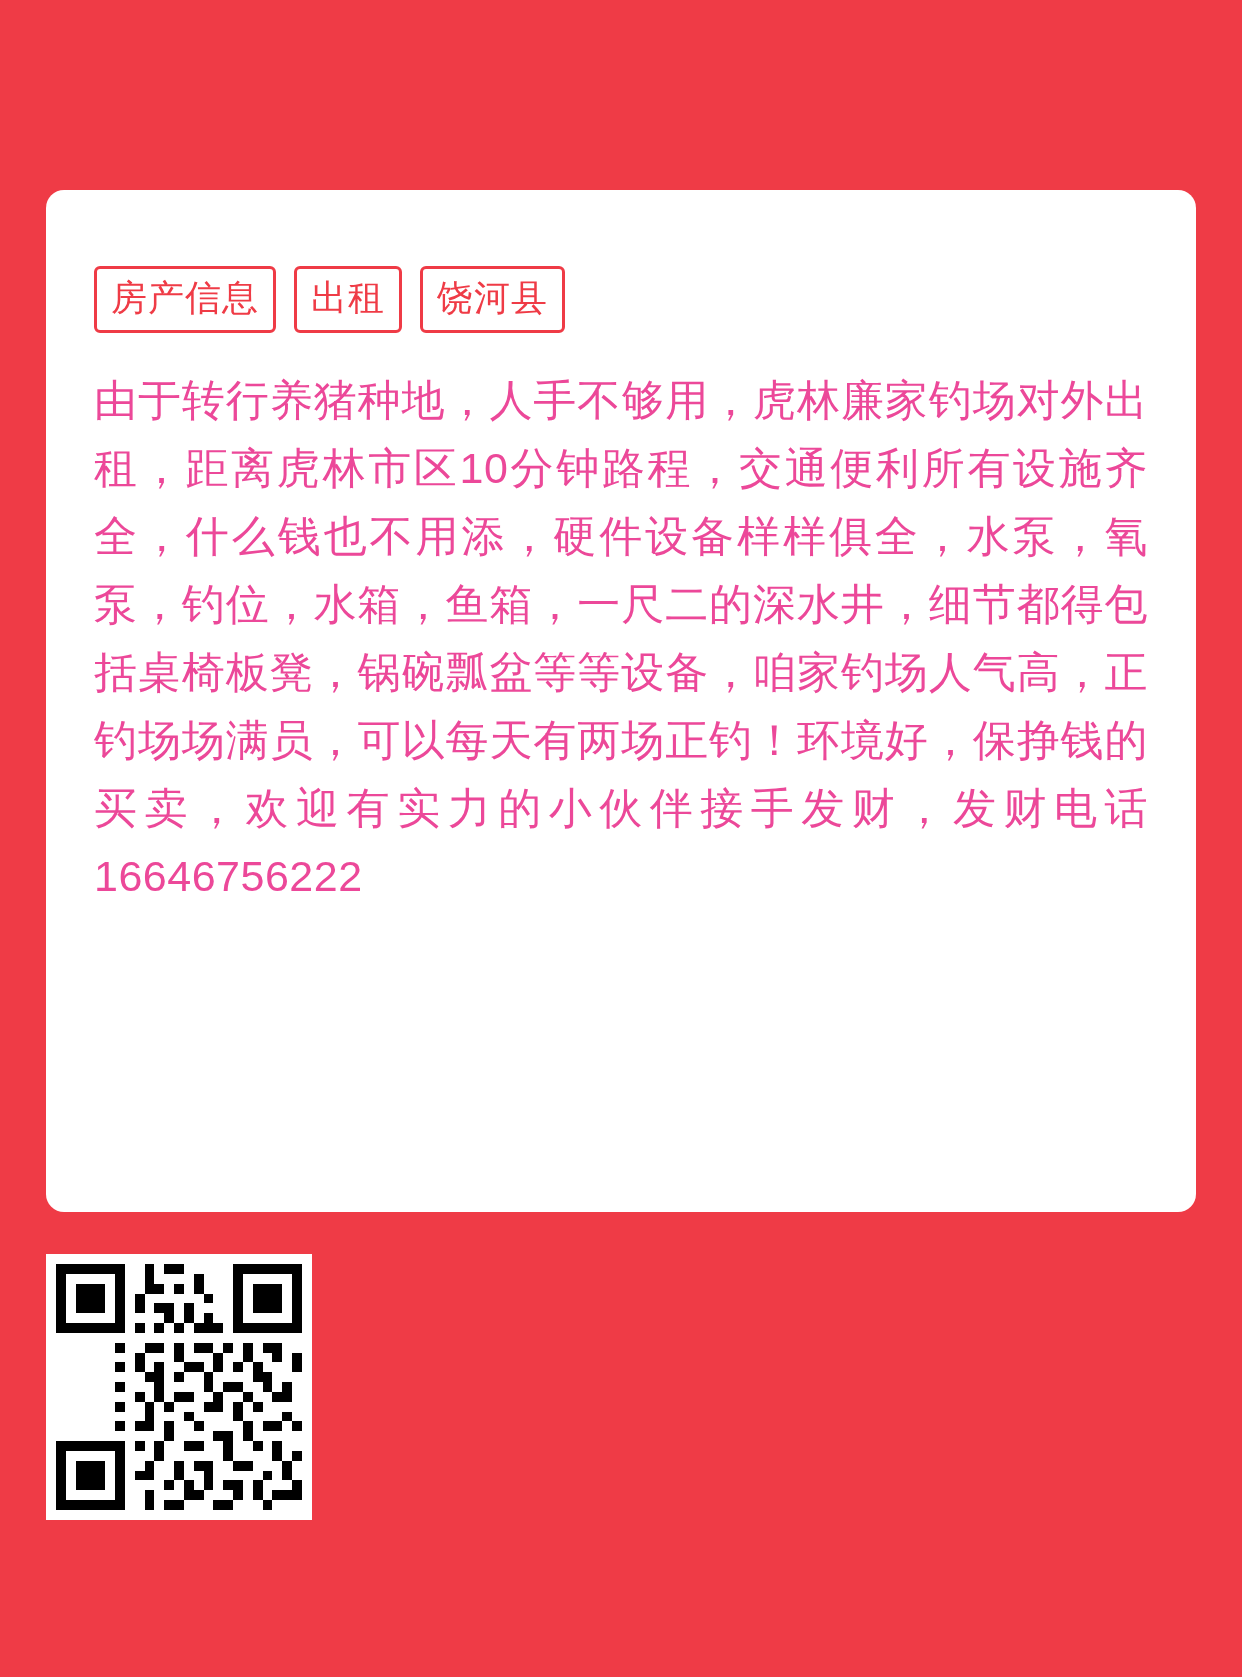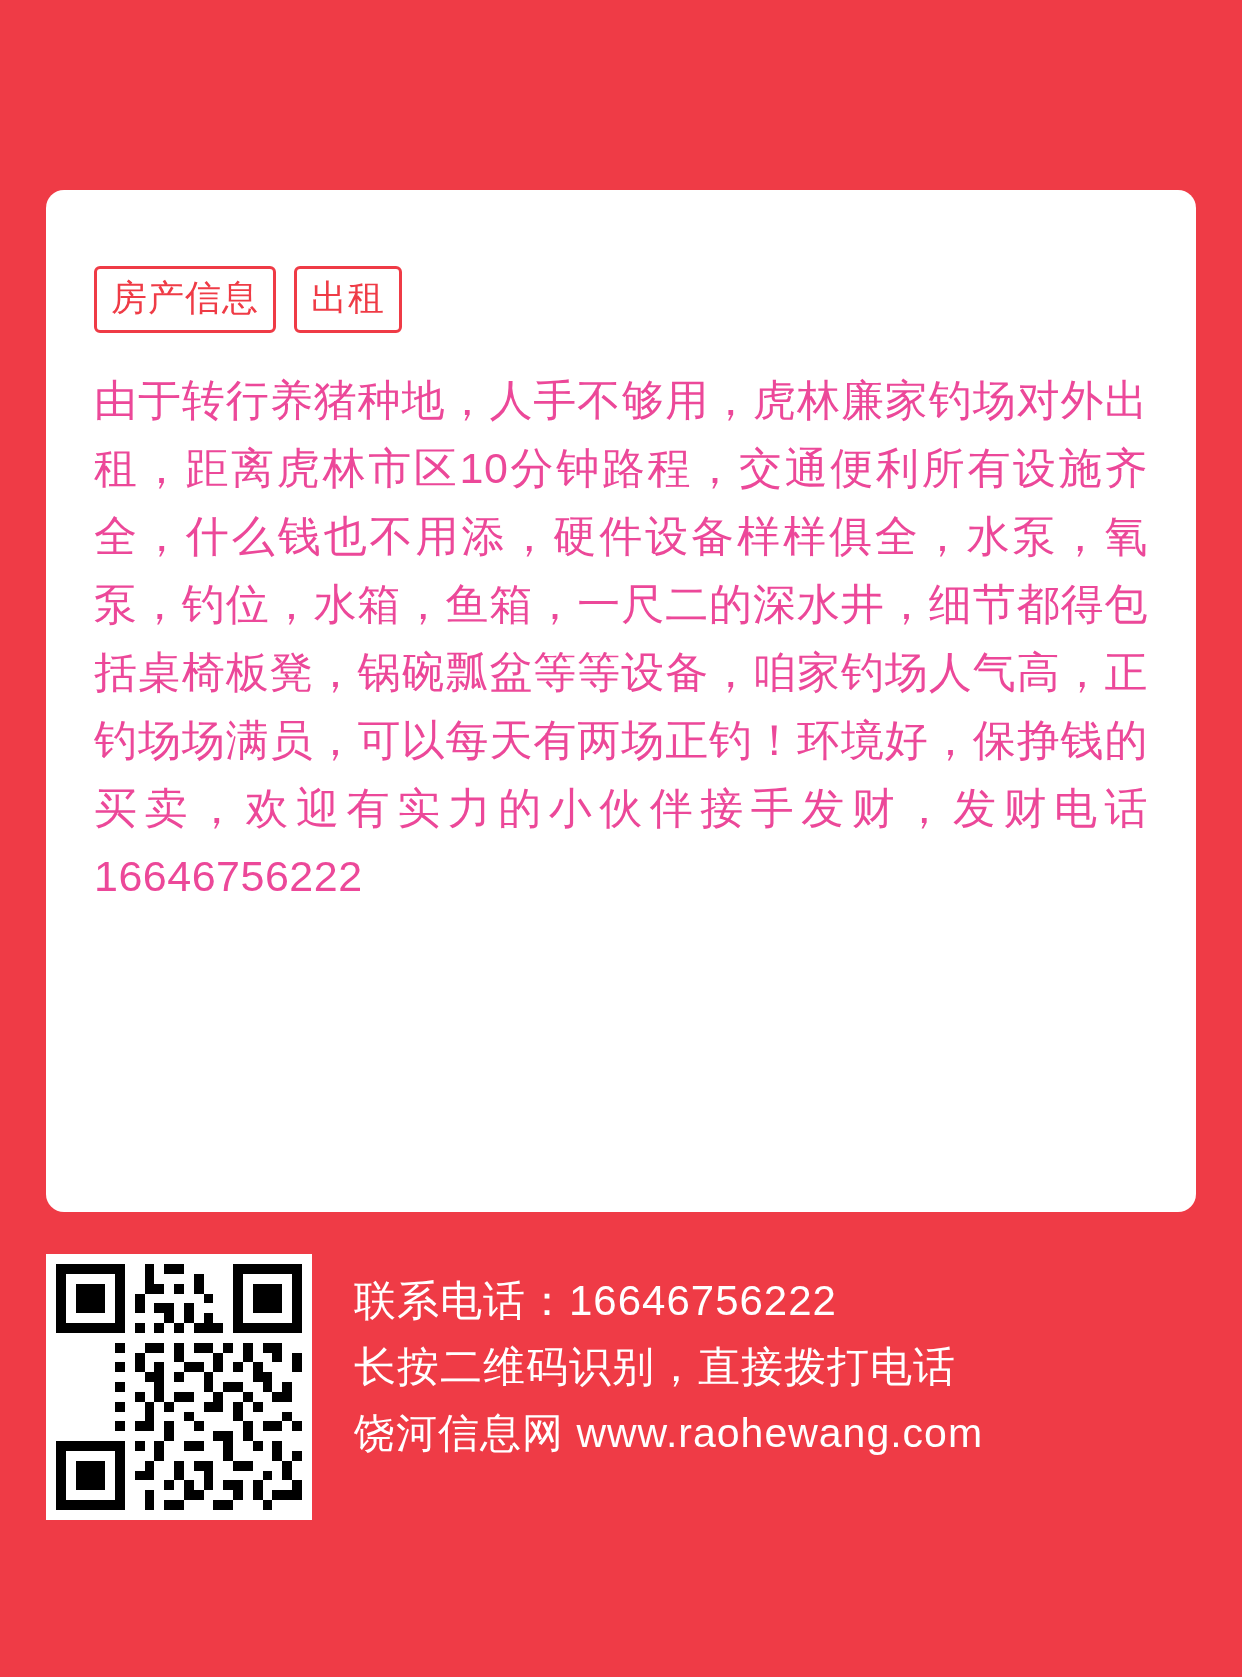--- a/index.html
+++ b/index.html
@@ -136,20 +136,21 @@
 <body>
 
 <div class="poster">
 
 
   <div class="card">
 
     <div class="tags">
       <span class="tag">房产信息</span>
       <span class="tag">出租</span>
+      <span class="tag">饶河县</span>
     </div>
 
     <div class="body-text">由于转行养猪种地，人手不够用，虎林廉家钓场对外出租，距离虎林市区10分钟路程，交通便利所有设施齐全，什么钱也不用添，硬件设备样样俱全，水泵，氧泵，钓位，水箱，鱼箱，一尺二的深水井，细节都得包括桌椅板凳，锅碗瓢盆等等设备，咱家钓场人气高，正钓场场满员，可以每天有两场正钓！环境好，保挣钱的买卖，欢迎有实力的小伙伴接手发财，发财电话16646756222</div>
   </div>
 
   <div class="footer">
     <div class="qr">
       <svg width="246" height="246" viewBox="0 0 25 25" shape-rendering="crispEdges">
         <rect width="25" height="25" fill="#ffffff"></rect>
         <g fill="#000000">
@@ -258,20 +259,15 @@
           <rect x="11" y="24" width="2" height="1"></rect>
             <rect x="14" y="23" width="1" height="1"></rect>
           <rect x="16" y="24" width="2" height="1"></rect>
             <rect x="18" y="23" width="1" height="1"></rect>
           <rect x="21" y="24" width="1" height="1"></rect>
             <rect x="24" y="22" width="1" height="2"></rect>
         </g>
       </svg>
     </div>
 
-    <div class="contact">
-      <div class="contact-line">联系电话：16646756222</div>
-      <div class="contact-line">长按二维码识别，直接拨打电话</div>
-      <div class="contact-line site">饶河信息网 www.raohewang.com</div>
-    </div>
   </div>
 
 </div>
 
 </body></html>

